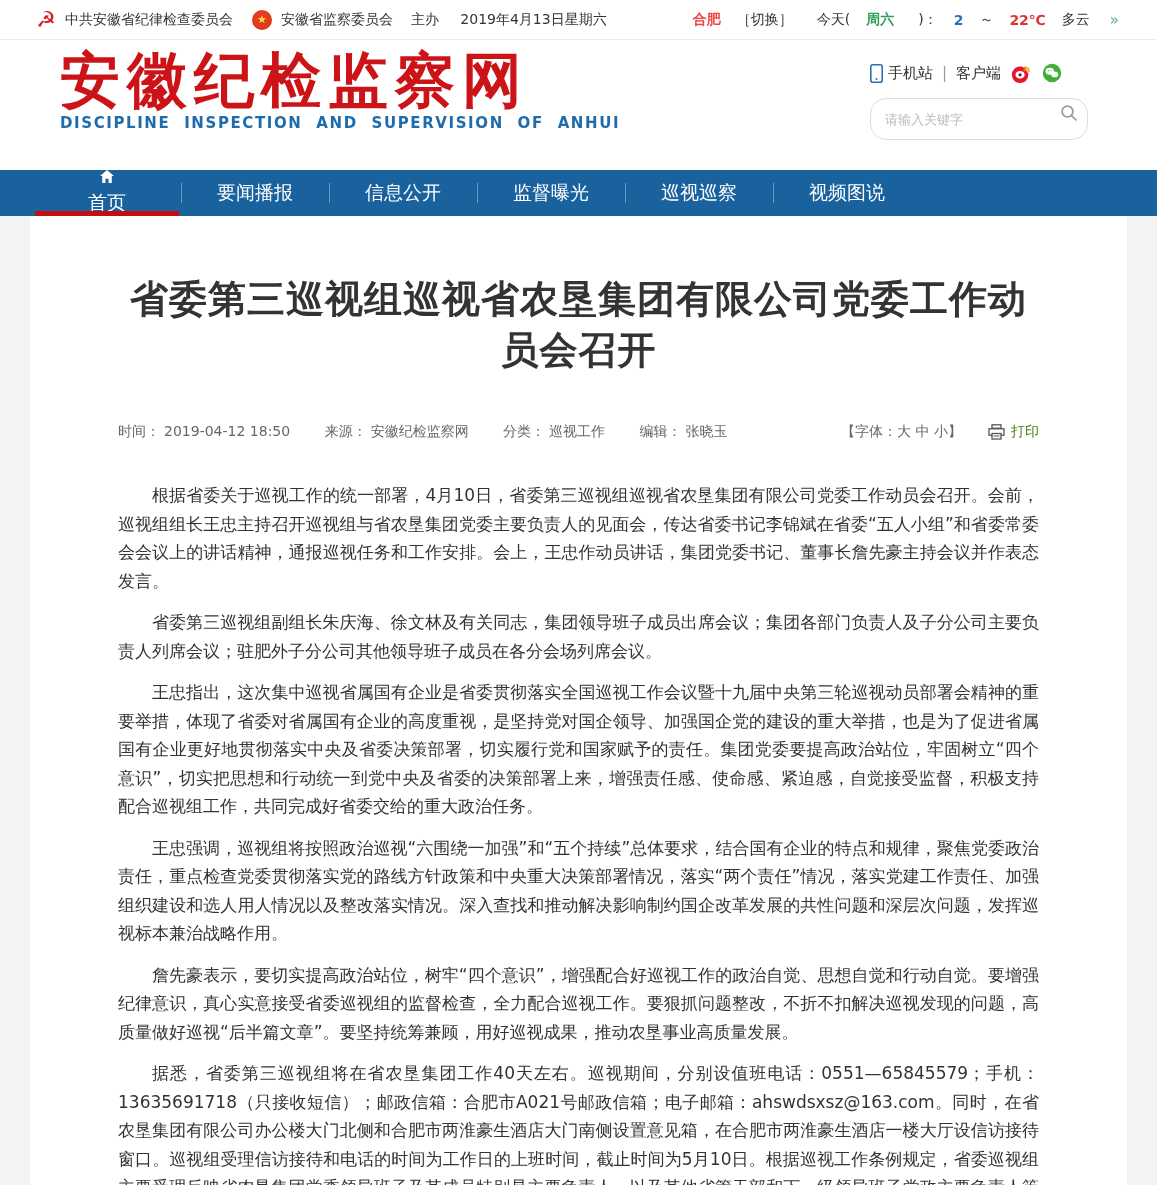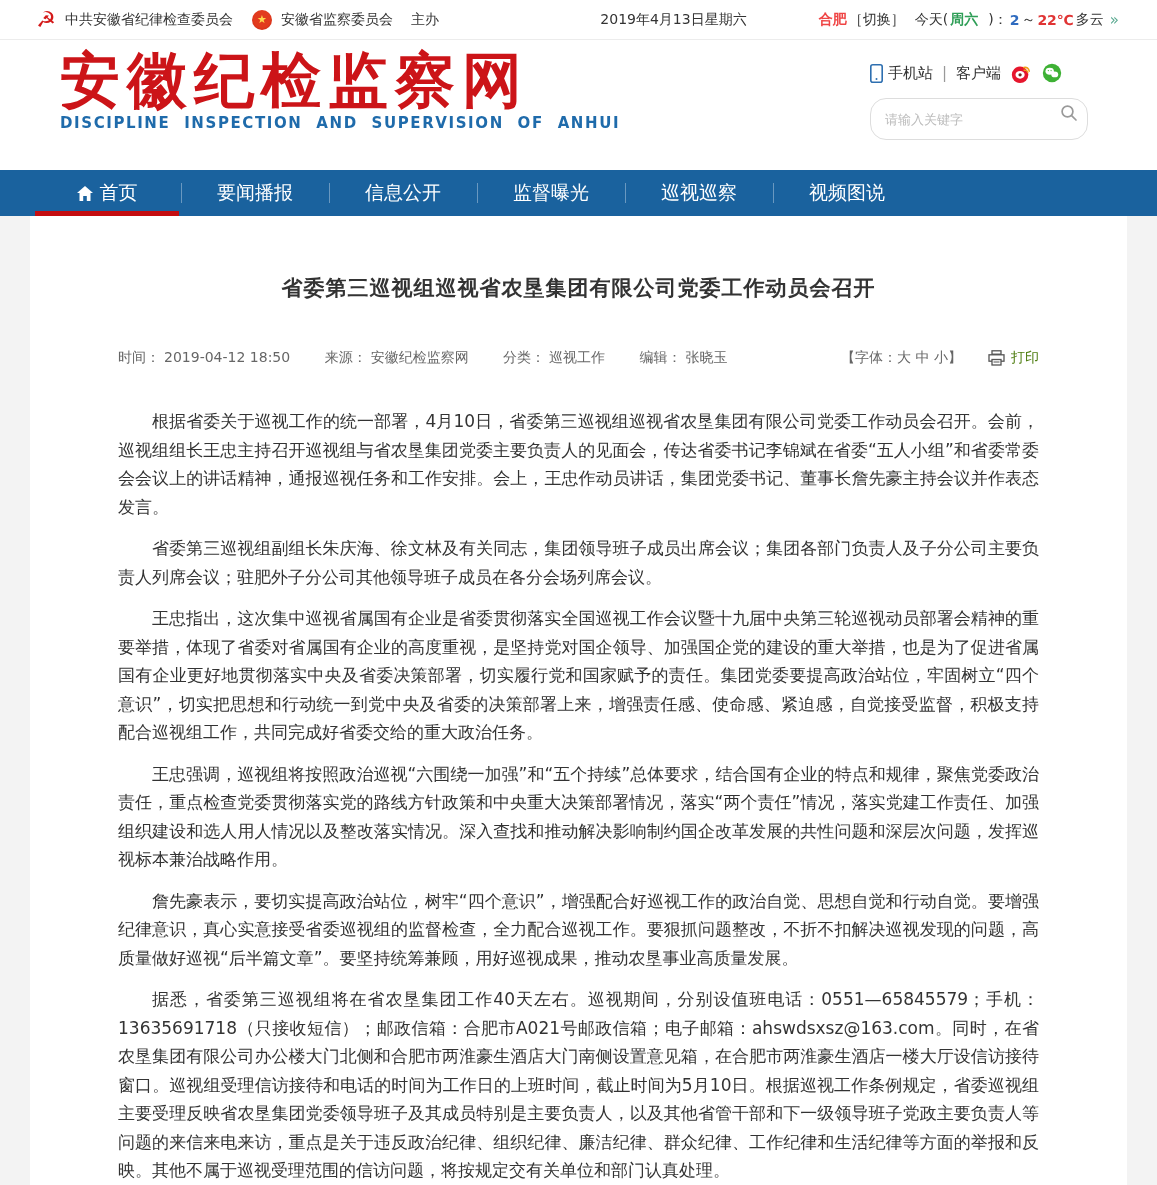--- a/index.html
+++ b/index.html
@@ -10,21 +10,21 @@
   .topbar { height:40px; background:#fff; border-bottom:1px solid #ececec;
             display:flex; align-items:center; justify-content:space-between; padding:0 38px 0 35px;
             font-size:14px; color:#333; }
   .topbar-left { display:flex; align-items:center; gap:8px; }
   .emblem { width:22px; height:22px; display:inline-flex; align-items:center; justify-content:center; }
   .party-emblem { color:#d41a1a; font-size:22px; line-height:1; }
   .nat-emblem { width:20px; height:20px; border-radius:50%;
                 background:radial-gradient(circle at 50% 45%, #e23b1e 55%, #c21f10 100%);
                 color:#ffd84d; font-size:11px; display:inline-flex; align-items:center; justify-content:center; }
   .host-name { margin-right:10px; cursor:pointer; }
-  .topbar-right { display:flex; align-items:center; gap:2px; font-size:14px; }
+  .topbar-right { display:flex; align-items:center; gap:16px; font-size:14px; }
   .tb-date { color:#333; margin-right:70px; }
   .wx-city   { color:#ef4444; font-weight:bold; }
   .wx-switch { color:#333; cursor:pointer; }
   .wx-today  { color:#333; margin-left:8px; }
   .wx-week   { color:#2f9e57; font-weight:bold; }
   .wx-low    { color:#2f6bbf; font-weight:bold; }
   .wx-high   { color:#e03434; font-weight:bold; }
   .wx-cloud  { color:#333; }
   .wx-more   { color:#57a88f; font-size:15px; margin-left:4px; cursor:pointer; }
 
@@ -43,29 +43,29 @@
   .soc-ico { width:22px; height:22px; display:inline-flex; cursor:pointer; }
   .search-wrap { position:relative; width:218px; }
   .search-input { width:218px; height:42px; border:1px solid #ddd; border-radius:16px;
                   padding:0 34px 0 14px; font-size:13px; color:#333; outline:none; background:#fff; }
   .search-input::placeholder { color:#bcbcbc; }
   .search-btn { position:absolute; right:10px; top:6px; width:18px; height:18px; cursor:pointer; }
 
   
   .nav { background:#1a629e; height:46px; display:flex; align-items:stretch; padding-left:33px; }
   .nav-item { position:relative; width:148px; display:flex; align-items:center; justify-content:center;
-              gap:7px; color:#fff; font-size:19px; text-decoration:none; cursor:pointer; }
+              gap:7px; color:#fff; font-size:19px; text-decoration:none; cursor:pointer;flex-direction:column; }
   .nav-item + .nav-item::before { content:""; position:absolute; left:0; top:13px; height:20px;
               width:1px; background:rgba(255,255,255,0.35); }
   .nav-item.active::after { content:""; position:absolute; left:2px; right:2px; bottom:0;
               height:5px; background:#c40d10; }
 
   
   .card { background:#fff; margin:0 30px; min-height:969px; padding:58px 88px 40px 88px; }
-  .article-title { text-align:center; font-size:21px; font-weight:bold; color:#333;
+  .article-title { text-align:center; font-size:38px; font-weight:bold; color:#333;
                    letter-spacing:1px; margin-bottom:47px; }
   .meta-row { display:flex; justify-content:space-between; align-items:center;
               font-size:14px; color:#666; margin-bottom:40px; }
   .meta-left span { margin-right:4px; }
   .meta-gap { display:inline-block; width:22px; }
   .meta-right { display:flex; align-items:center; gap:26px; color:#666; }
   .font-size-ctrl { cursor:pointer; }
   .print-btn { display:inline-flex; align-items:center; gap:6px; cursor:pointer; color:#4d7c0f; }
 
   .article-body p { font-size:17px; line-height:28.5px; color:#333; text-indent:2em;

